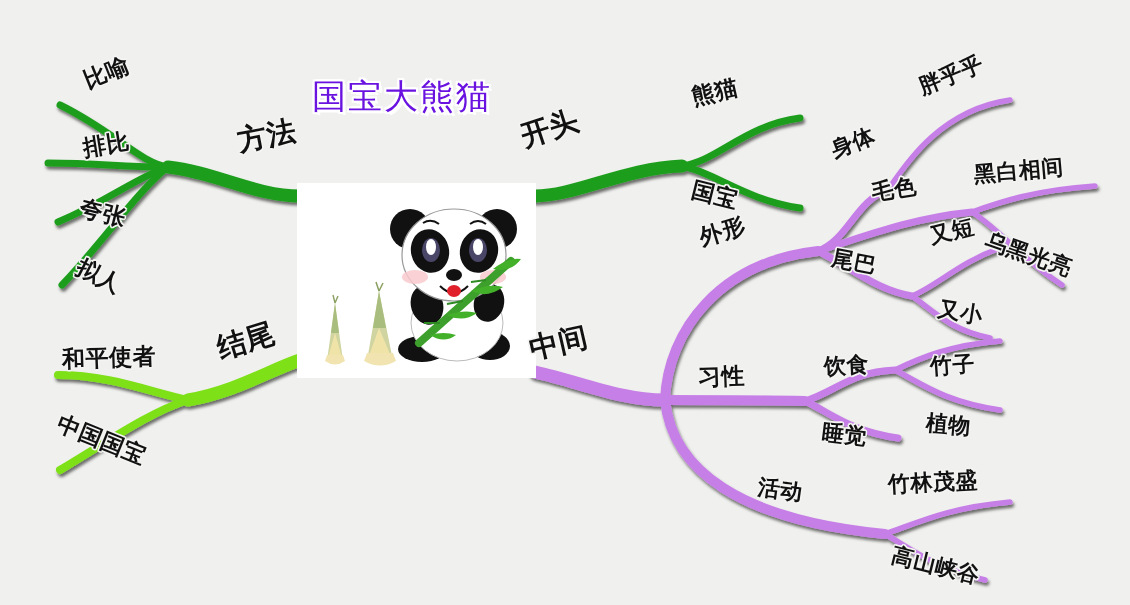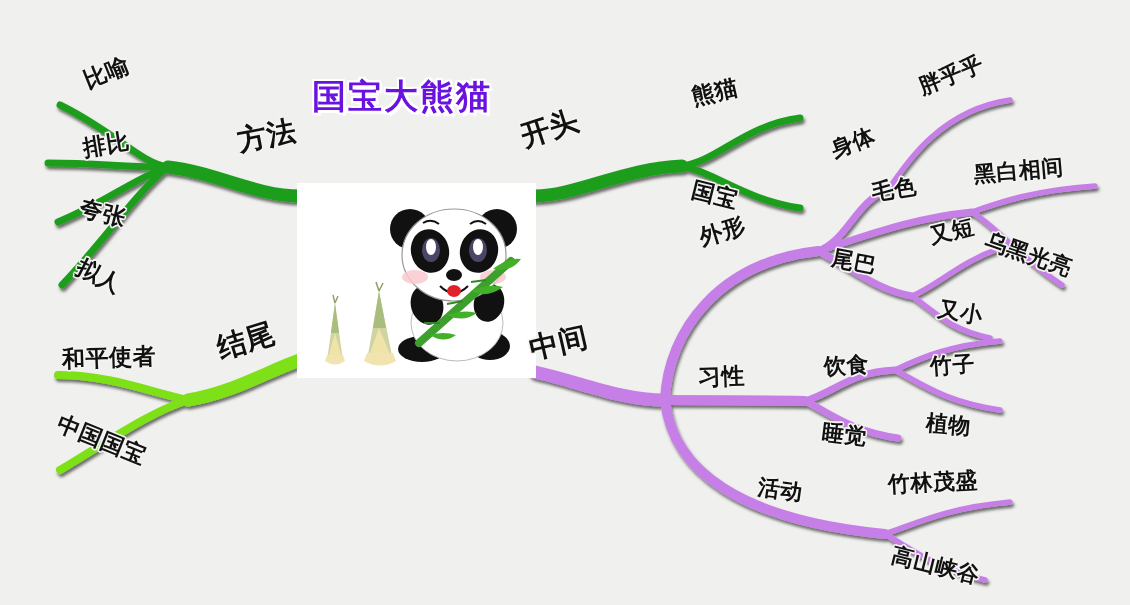--- a/index.html
+++ b/index.html
@@ -35,21 +35,21 @@
     letter-spacing: 0.5px;
   }
   .lvl1 { font-size: 29px; }
   .lvl2 { font-size: 23px; }
   .lvl3 { font-size: 22px; }
   #title {
     position: absolute;
     left: 312px;
     top: 74px;
     font-size: 34px;
-    font-weight: 700;
+    font-weight: 400;
     letter-spacing: 2px;
     color: #6a13e0;
     text-shadow:
       2px 0 0 #ffffff, -2px 0 0 #ffffff,
       0 2px 0 #ffffff, 0 -2px 0 #ffffff,
       2px 2px 0 #ffffff, -2px 2px 0 #ffffff,
       2px -2px 0 #ffffff, -2px -2px 0 #ffffff,
       3px 3px 0 #ffffff;
   }
   #center-image {

